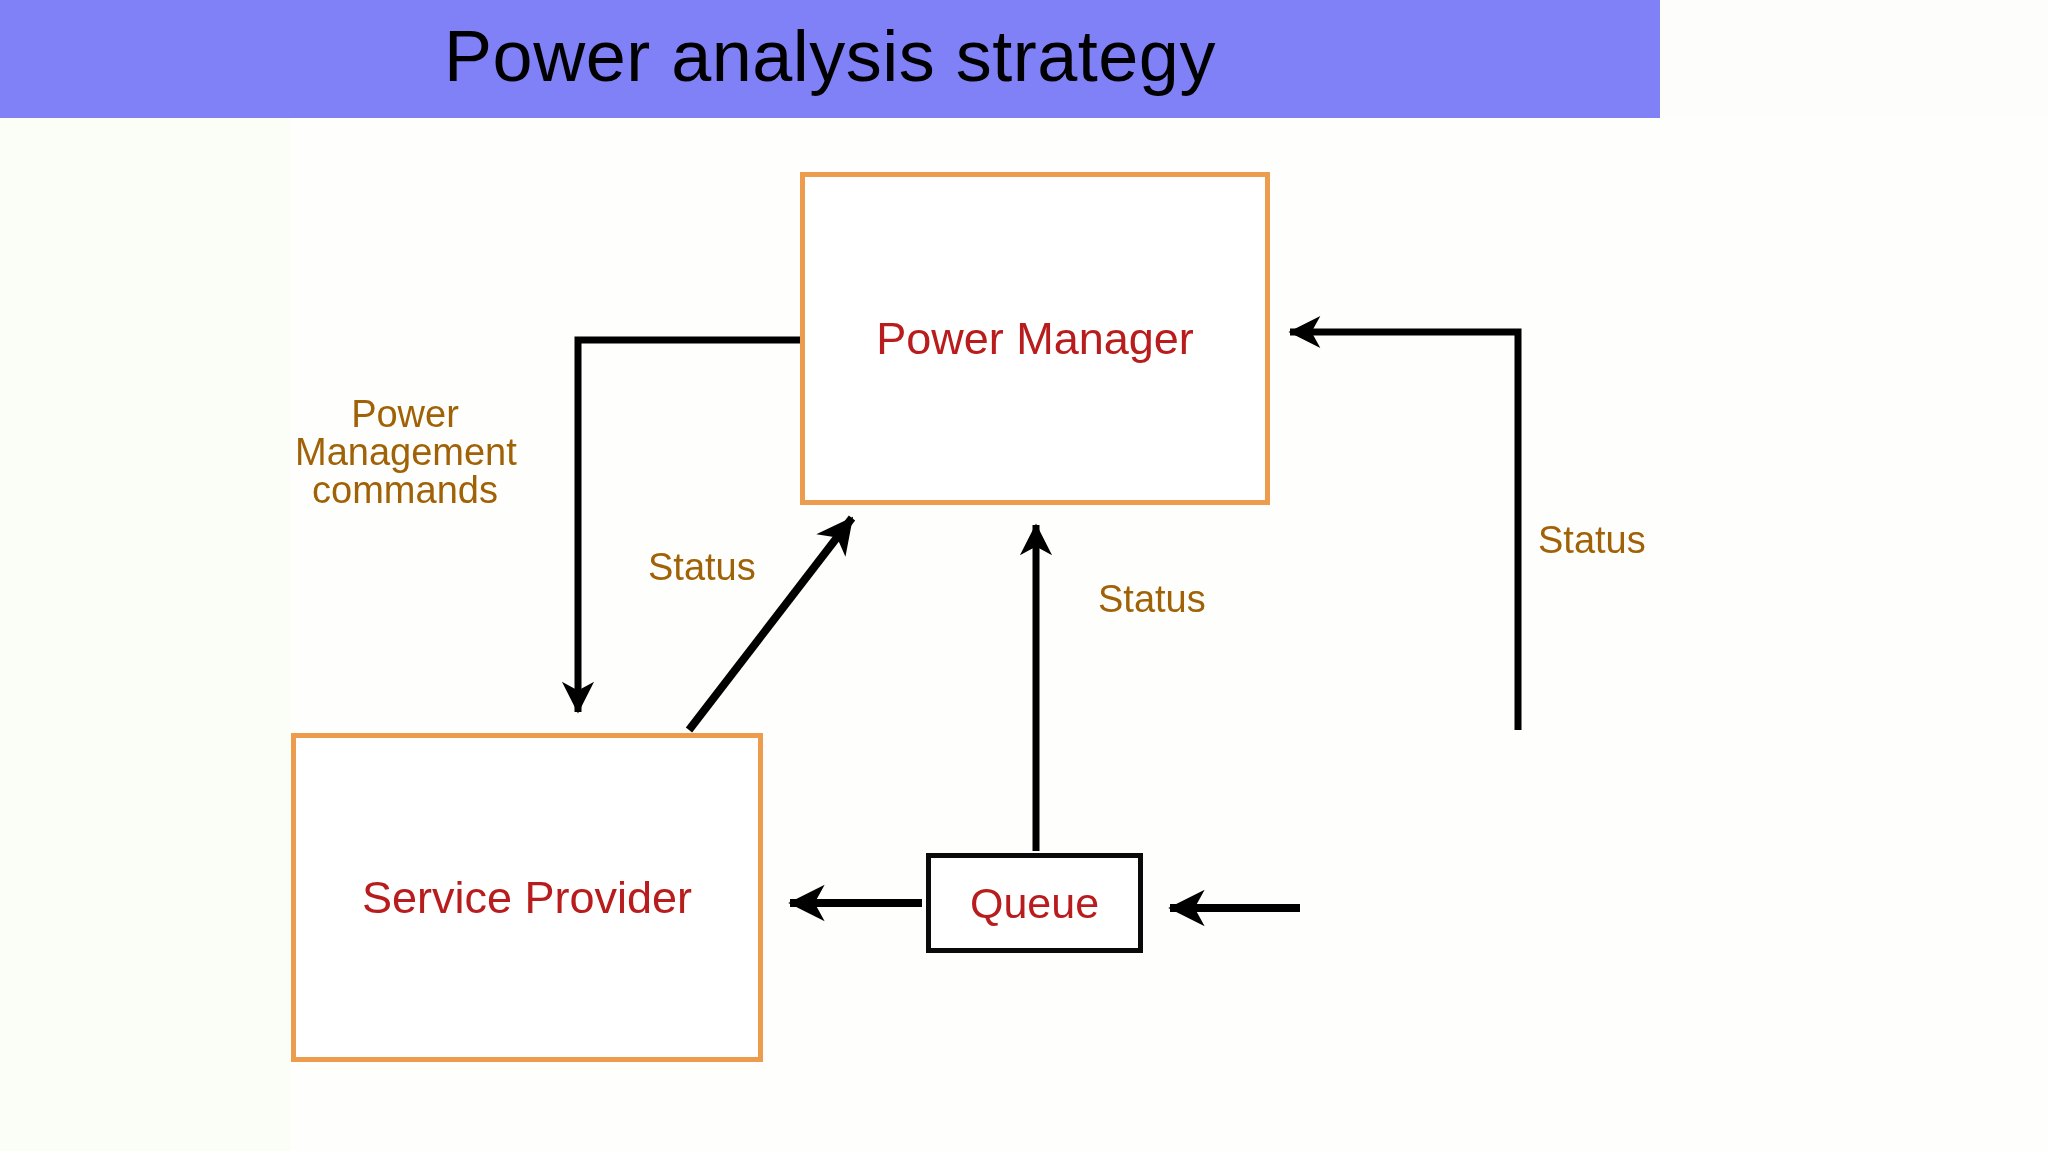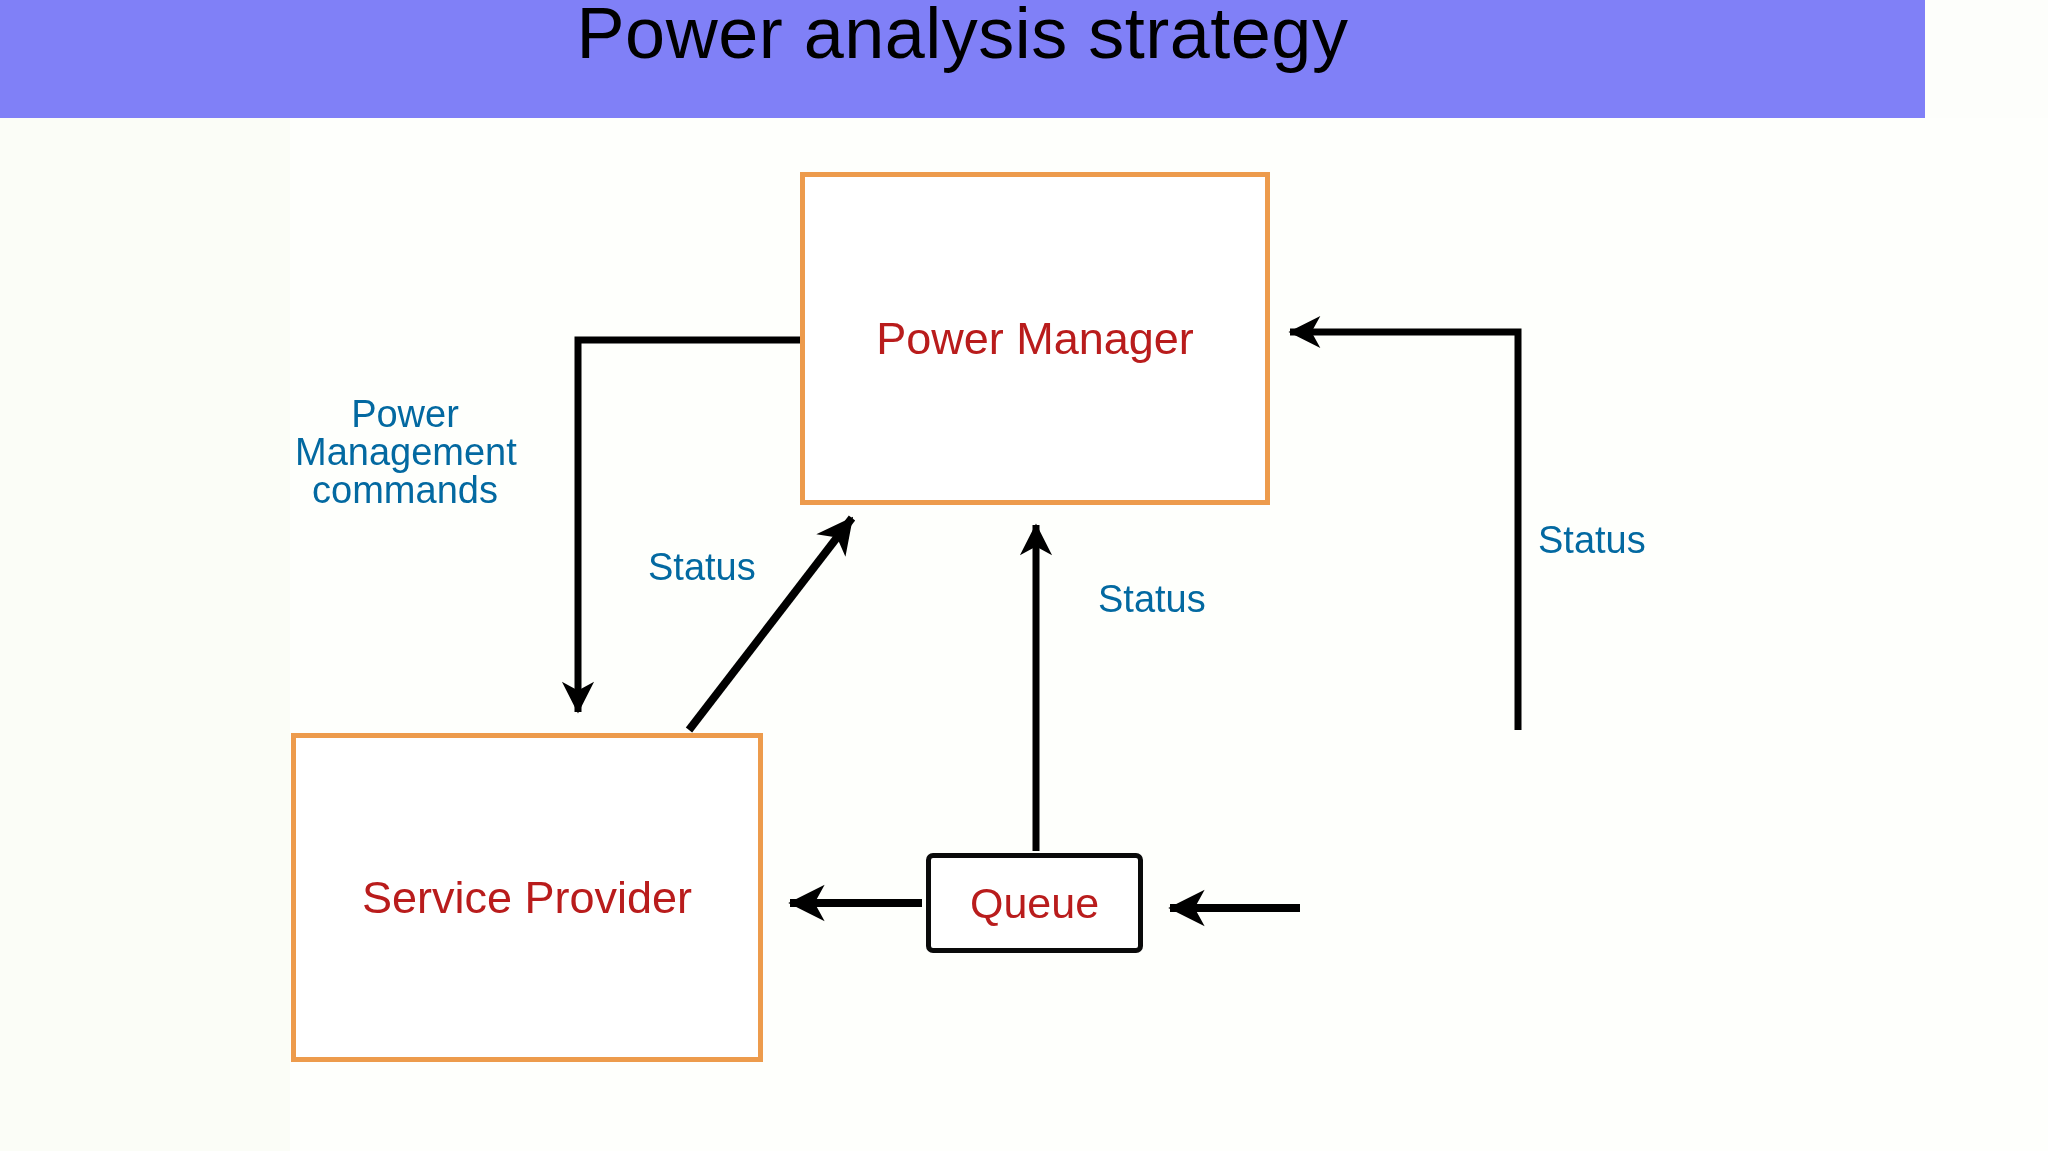--- a/index.html
+++ b/index.html
@@ -31,24 +31,25 @@
     right: 0;
     bottom: 0;
     background: #fefffc;
   }
 
   
   #title-banner {
     position: absolute;
     left: 0;
     top: 0;
-    width: 1925px;
+    width: 1660px;
     height: 118px;
     background: #8080f7;
     display: flex;
+    align-items: center;
     justify-content: center;
   }
   #title-text {
     font-size: 72px;
     line-height: 1;
     color: #000000;
     font-weight: 400;
     letter-spacing: 0.5px;
     white-space: nowrap;
     transform: translateY(-3px);
@@ -101,31 +102,30 @@
     left: 1307px;
     top: 732px;
     width: 472px;
     height: 331px;
   }
   #node-queue {
     left: 926px;
     top: 853px;
     width: 217px;
     height: 100px;
-    border-radius: 7px;
   }
   #node-queue .node-label {
     font-size: 43px;
   }
 
   
   .edge-label {
     position: absolute;
     font-size: 38px;
-    color: #0369a1;
+    color: #a16207;
     line-height: 1.0;
     white-space: pre-line;
     text-align: center;
   }
   #label-pm-commands {
     left: 295px;
     top: 395px;
     width: 220px;
     text-align: center;
   }

